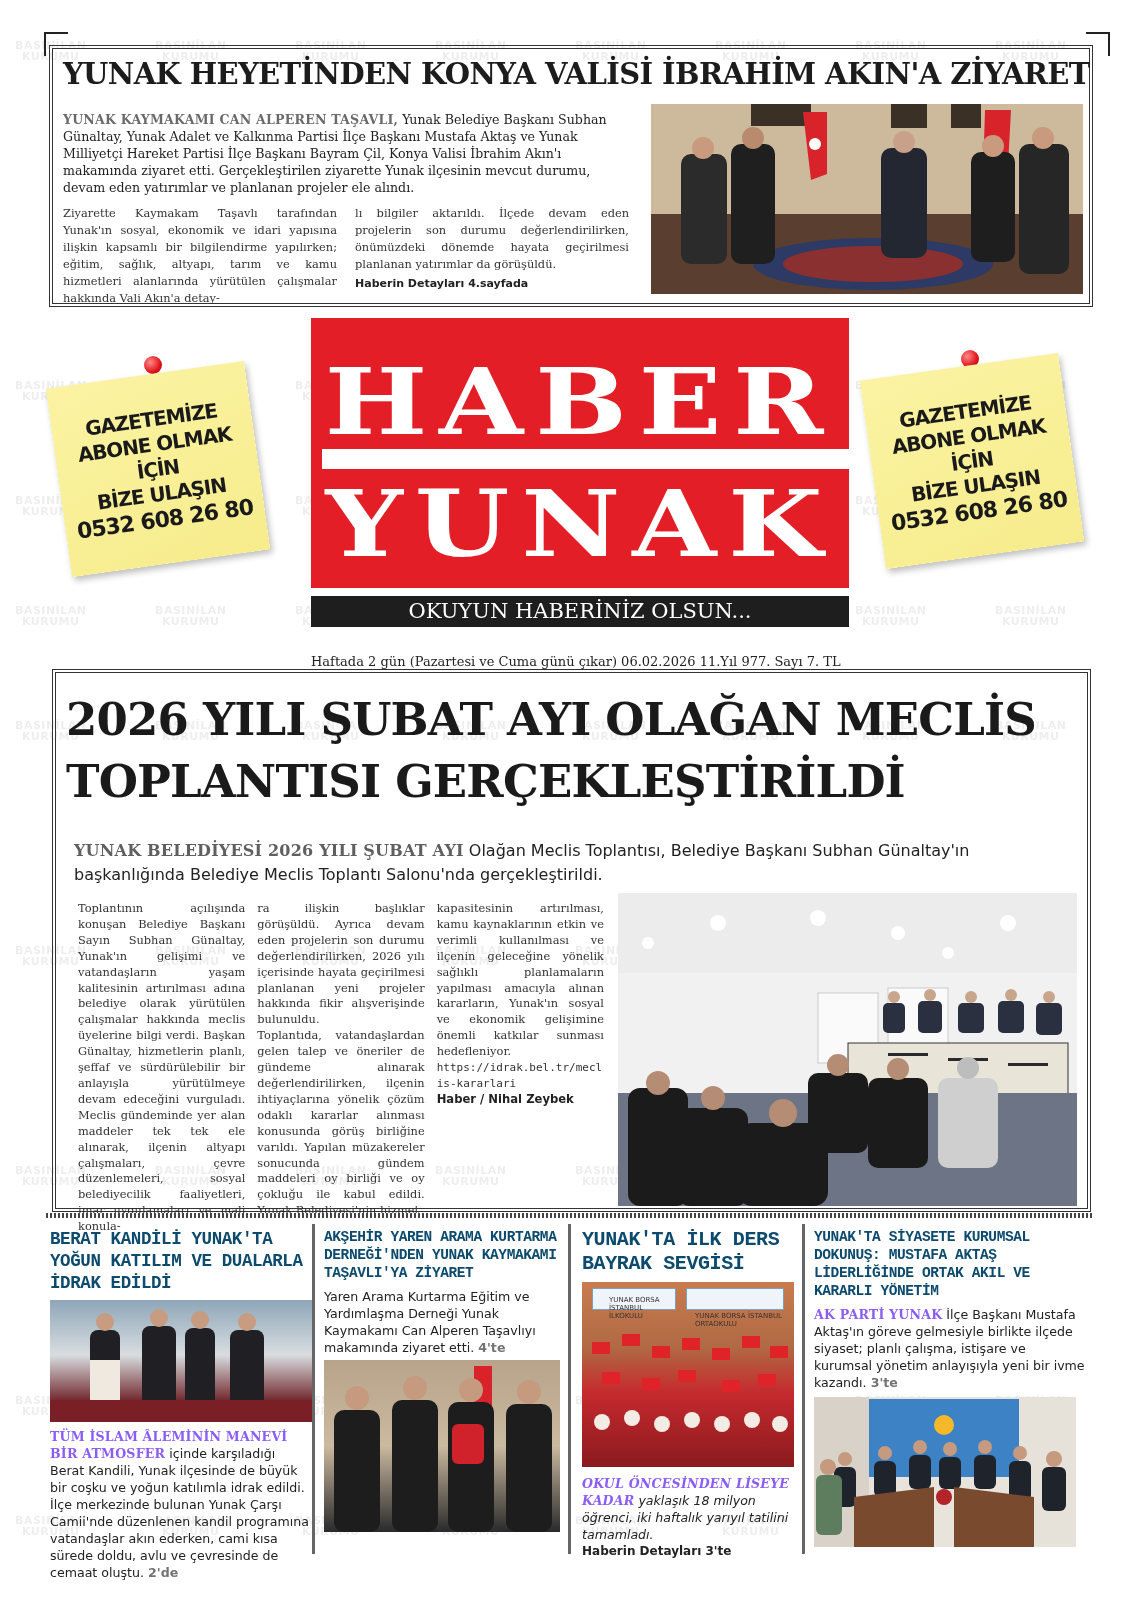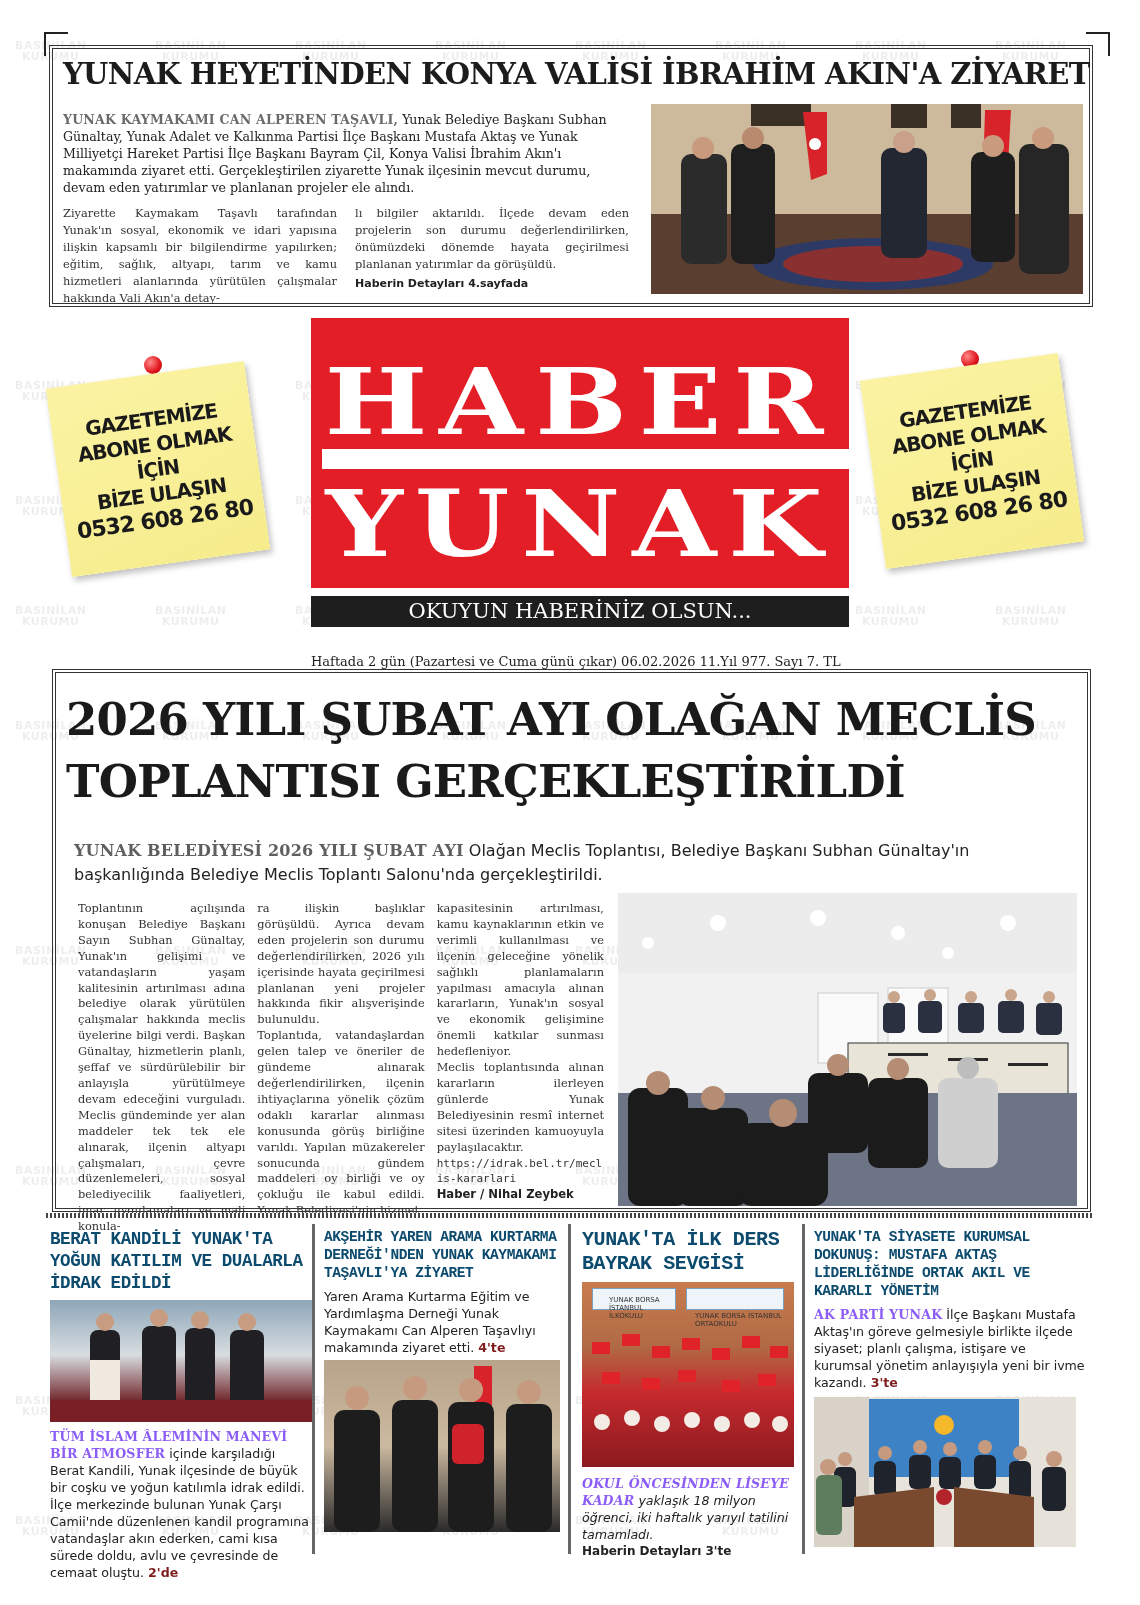--- a/index.html
+++ b/index.html
@@ -53,21 +53,21 @@
   .main-photo { position: absolute; left: 562px; top: 220px; width: 459px; height: 313px; overflow: hidden;
     background: linear-gradient(180deg, #f2f2f2 0%, #e9e9e9 35%, #d8d8d8 55%, #3c3c3c 75%, #1e1e1e 100%); }
 
   
   .divider-dash { position: absolute; left: 46px; top: 1213px; width: 1048px; height: 5px; background: repeating-linear-gradient(90deg, #444 0 2px, #fff 2px 4px); }
   .col-sep { position: absolute; top: 1224px; width: 3px; height: 330px; background: #666; }
   .bcol { position: absolute; top: 1228px; }
   .b-title { font-family: Liberation Mono, monospace; font-weight: bold; color: #0c4a6e; letter-spacing: -0.4px; }
   .b-text { font-size: 12.6px; line-height: 17px; color: #222; font-family: "DejaVu Sans", sans-serif; }
   .b-text .kicker { font-family: "DejaVu Serif", serif; font-weight: bold; color: #8b5cf6; }
-  .b-text b.ref { color: #7f1d1d; }
+  .b-text b.ref { color: #737373; }
   .photo { position: relative; overflow: hidden; }
 
   .photo-label { position: absolute; font-family: "DejaVu Sans", sans-serif; font-size: 7px; color: #333; }
 </style>
 </head>
 <body>
 
 <div class="corner tl"></div>
 <div class="corner tr"></div>
 
@@ -434,21 +434,20 @@
   <div class="main-cols">
     <div class="col">
       <p>Toplantının açılışında konuşan Belediye Başkanı Sayın Subhan Günaltay, Yunak'ın gelişimi ve vatandaşların yaşam kalitesinin artırılması adına belediye olarak yürütülen çalışmalar hakkında meclis üyelerine bilgi verdi. Başkan Günaltay, hizmetlerin planlı, şeffaf ve sürdürülebilir bir anlayışla yürütülmeye devam edeceğini vurguladı. Meclis gündeminde yer alan maddeler tek tek ele alınarak, ilçenin altyapı çalışmaları, çevre düzenlemeleri, sosyal belediyecilik faaliyetleri, imar uygulamaları ve mali konula-</p>
     </div>
     <div class="col">
       <p>ra ilişkin başlıklar görüşüldü. Ayrıca devam eden projelerin son durumu değerlendirilirken, 2026 yılı içerisinde hayata geçirilmesi planlanan yeni projeler hakkında fikir alışverişinde bulunuldu.</p>
       <p>Toplantıda, vatandaşlardan gelen talep ve öneriler de gündeme alınarak değerlendirilirken, ilçenin ihtiyaçlarına yönelik çözüm odaklı kararlar alınması konusunda görüş birliğine varıldı. Yapılan müzakereler sonucunda gündem maddeleri oy birliği ve oy çokluğu ile kabul edildi. Yunak Belediyesi'nin hizmet</p>
     </div>
     <div class="col">
       <p>kapasitesinin artırılması, kamu kaynaklarının etkin ve verimli kullanılması ve ilçenin geleceğine yönelik sağlıklı planlamaların yapılması amacıyla alınan kararların, Yunak'ın sosyal ve ekonomik gelişimine önemli katkılar sunması hedefleniyor.</p>
-      <p>Meclis toplantısında alınan kararların ilerleyen günlerde Yunak Belediyesinin resmî internet sitesi üzerinden kamuoyuyla paylaşılacaktır.</p>
       <p style="font-family:'DejaVu Sans Mono',monospace;font-size:11px;word-break:break-all;">https://idrak.bel.tr/meclis-kararlari</p>
       <p class="byline">Haber / Nihal Zeybek</p>
     </div>
   </div>
   <div class="main-photo">
     <svg width="459" height="313" viewBox="0 0 459 313">
       <rect width="459" height="313" fill="#f1f1f1"></rect>
       <rect x="0" y="0" width="459" height="80" fill="#ececec"></rect>
       <g fill="#ffffff">
           <circle cx="100" cy="30" r="8"></circle>

